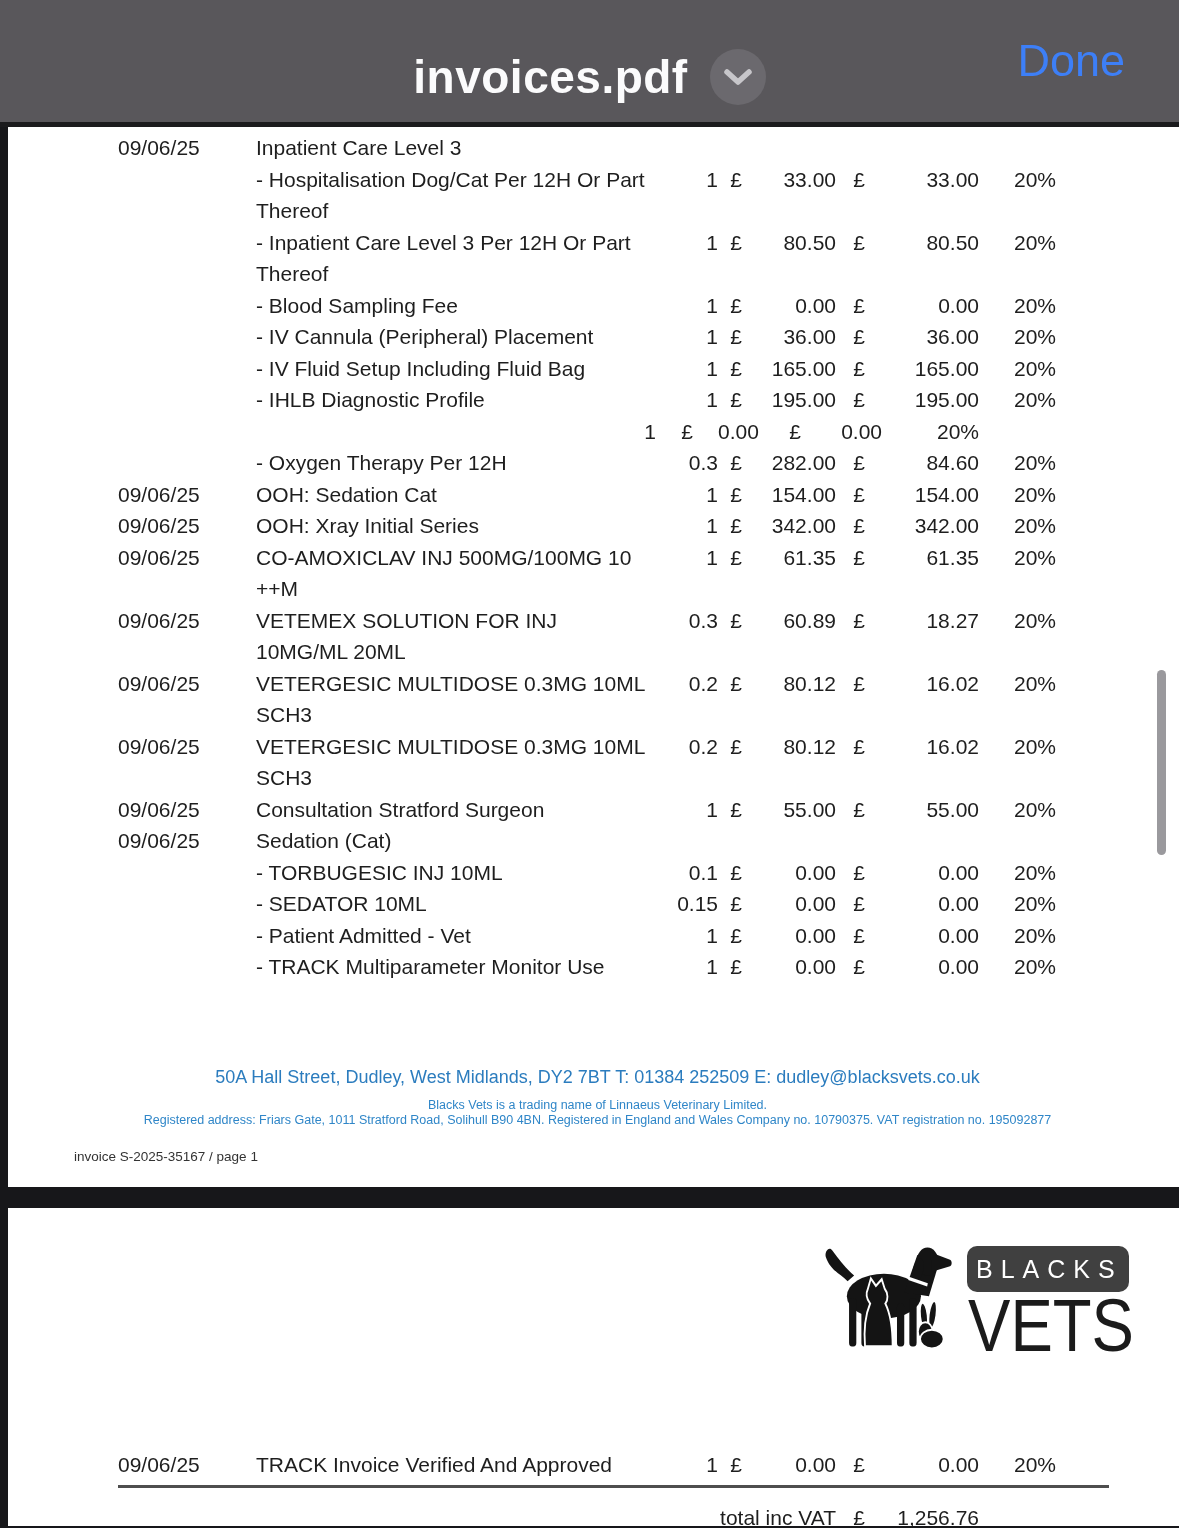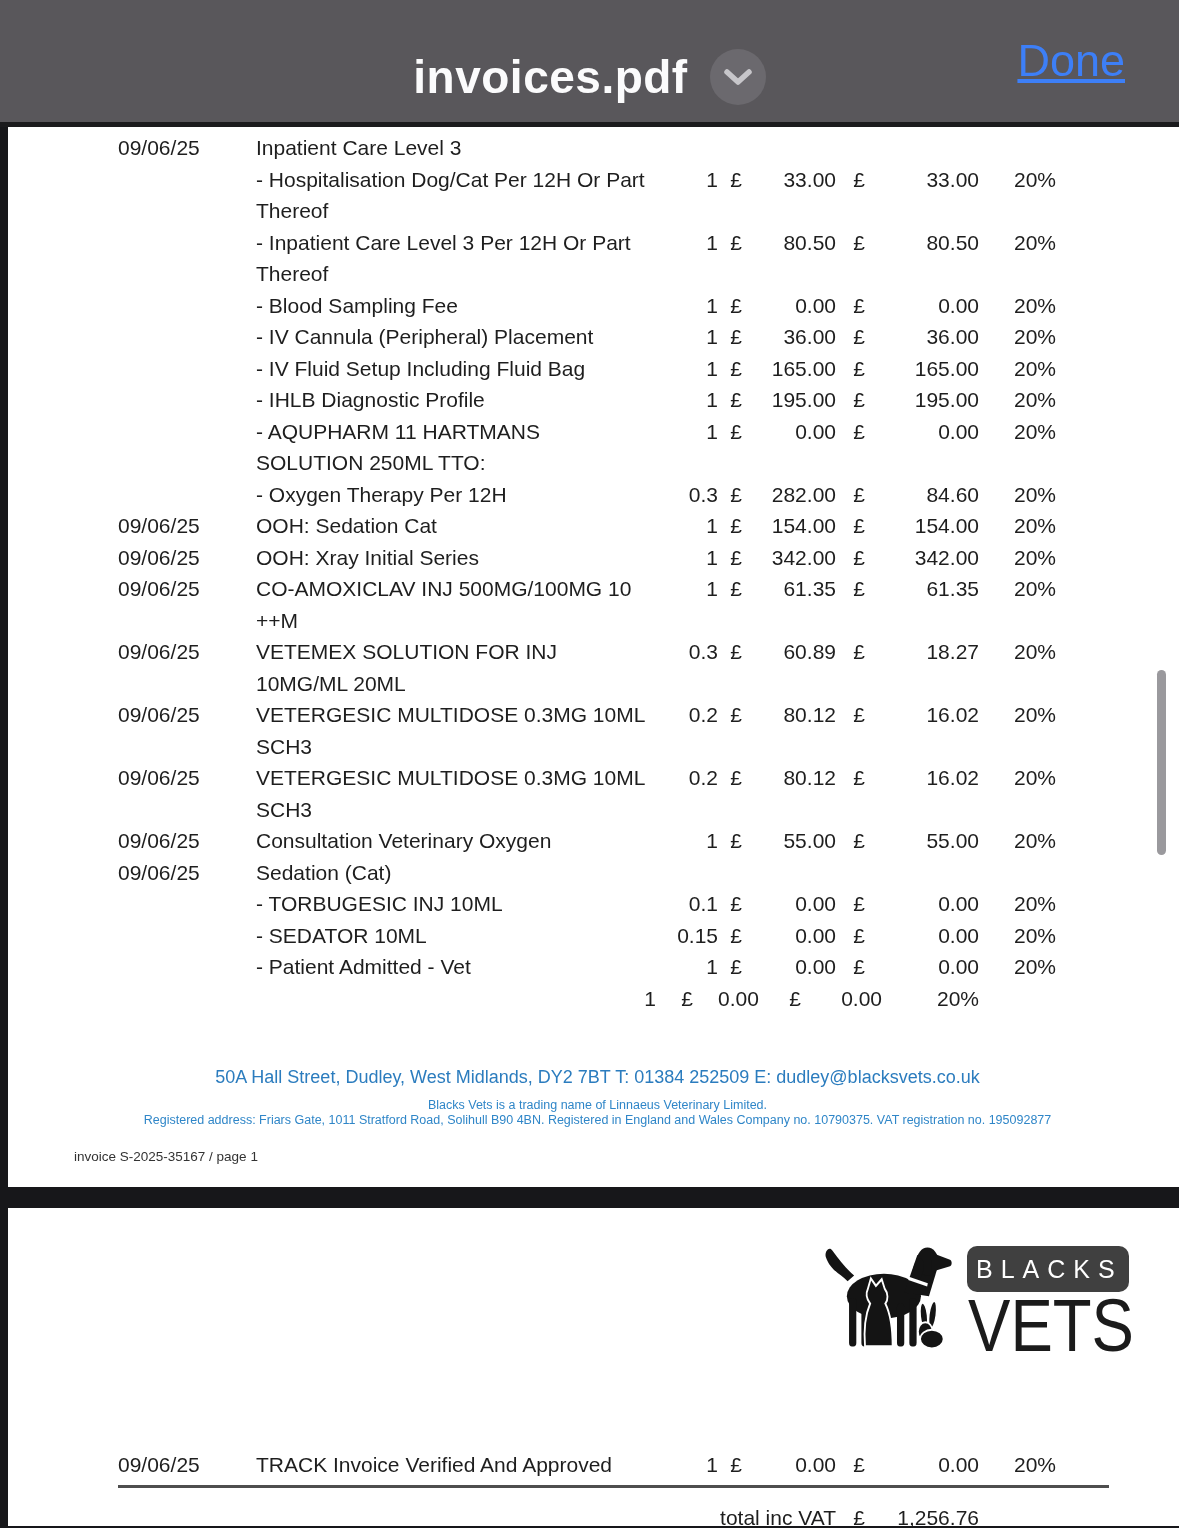--- a/index.html
+++ b/index.html
@@ -9,21 +9,21 @@
   
   .navbar{position:absolute;left:0;top:0;width:1179px;height:122px;background:#59575b;
           border-bottom:5px solid #1b1b1d;z-index:5;}
   .nav-center{position:absolute;left:0;right:0;top:16px;height:122px;display:flex;
               align-items:center;justify-content:center;gap:22px;}
   .nav-title{color:#fbfbfc;font-size:46px;font-weight:700;letter-spacing:0.5px;}
   .nav-chevron-btn{width:56px;height:56px;border-radius:50%;background:#6b696e;border:none;
                    display:flex;align-items:center;justify-content:center;cursor:pointer;padding:0;}
   .done-btn{position:absolute;right:48px;top:0;height:122px;display:flex;align-items:center;
             background:none;border:none;cursor:pointer;font-family:inherit;
-            font-size:45px;color:#3d7ff7;font-weight:400;text-decoration:underline;}
+            font-size:45px;color:#3d7ff7;font-weight:400;}
 
   
   .page{position:absolute;left:8px;width:1179px;background:#ffffff;}
   .page1{top:127px;height:1060px;}
   .page2{top:1208px;height:318px;}
 
   
   .tbl{color:#1e1e1e;font-size:21px;line-height:31.5px;}
   .tbl-1{padding-top:5px;}
   .tbl-2{padding-top:241px;}
@@ -158,22 +158,20 @@
     <span class="c num">1</span>
     <span class="c cur">£</span>
     <span class="c num">195.00</span>
     <span class="c cur">£</span>
     <span class="c num">195.00</span>
     <span class="c num">20%</span>
   </div>
 
   <div class="trow">
     <span class="c date"></span>
-    <span class="c desc">- AQUPHARM 11 HARTMANS
-SOLUTION 250ML TTO:</span>
     <span class="c num">1</span>
     <span class="c cur">£</span>
     <span class="c num">0.00</span>
     <span class="c cur">£</span>
     <span class="c num">0.00</span>
     <span class="c num">20%</span>
   </div>
 
   <div class="trow">
     <span class="c date"></span>
@@ -251,21 +249,21 @@
     <span class="c num">0.2</span>
     <span class="c cur">£</span>
     <span class="c num">80.12</span>
     <span class="c cur">£</span>
     <span class="c num">16.02</span>
     <span class="c num">20%</span>
   </div>
 
   <div class="trow">
     <span class="c date">09/06/25</span>
-    <span class="c desc">Consultation Veterinary Oxygen</span>
+    <span class="c desc">Consultation Stratford Surgeon</span>
     <span class="c num">1</span>
     <span class="c cur">£</span>
     <span class="c num">55.00</span>
     <span class="c cur">£</span>
     <span class="c num">55.00</span>
     <span class="c num">20%</span>
   </div>
 
   <div class="trow">
     <span class="c date">09/06/25</span>
@@ -306,20 +304,21 @@
     <span class="c num">1</span>
     <span class="c cur">£</span>
     <span class="c num">0.00</span>
     <span class="c cur">£</span>
     <span class="c num">0.00</span>
     <span class="c num">20%</span>
   </div>
 
   <div class="trow">
     <span class="c date"></span>
+    <span class="c desc">- TRACK Multiparameter Monitor Use</span>
     <span class="c num">1</span>
     <span class="c cur">£</span>
     <span class="c num">0.00</span>
     <span class="c cur">£</span>
     <span class="c num">0.00</span>
     <span class="c num">20%</span>
   </div>
 </div>
 
     <div class="p1-address">50A Hall Street, Dudley, West Midlands, DY2 7BT  T: 01384 252509  E: dudley@blacksvets.co.uk</div>

